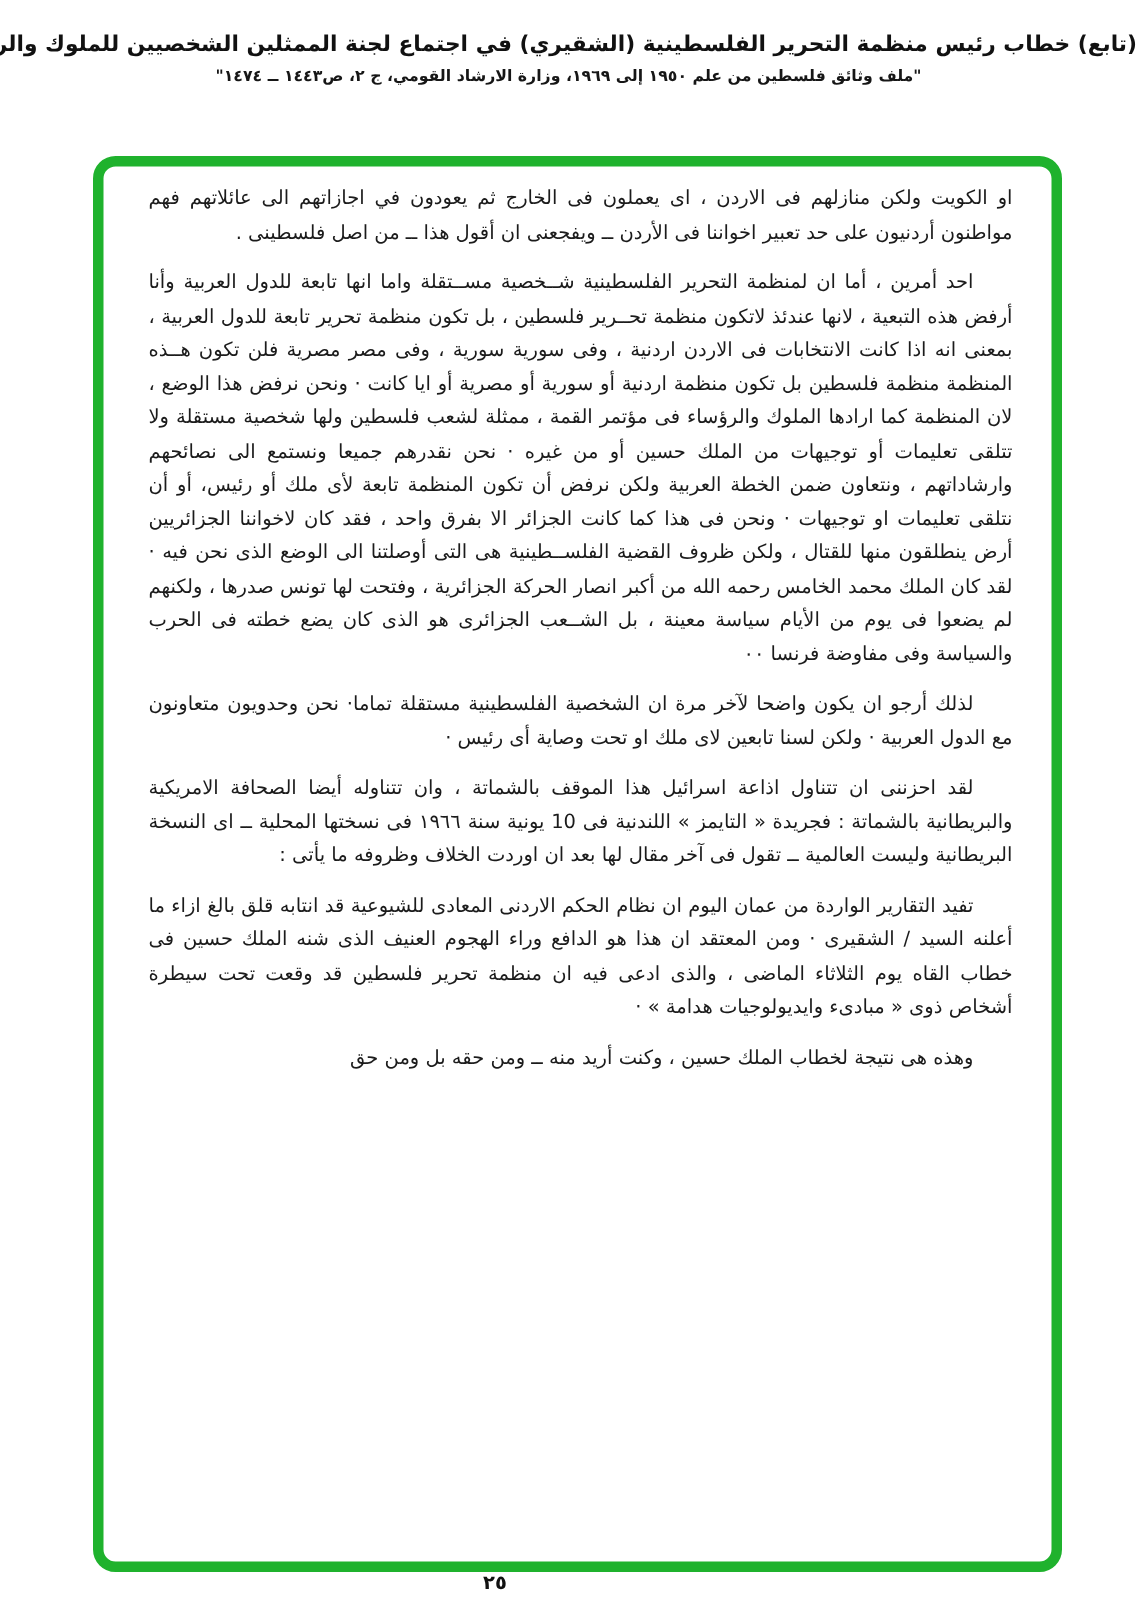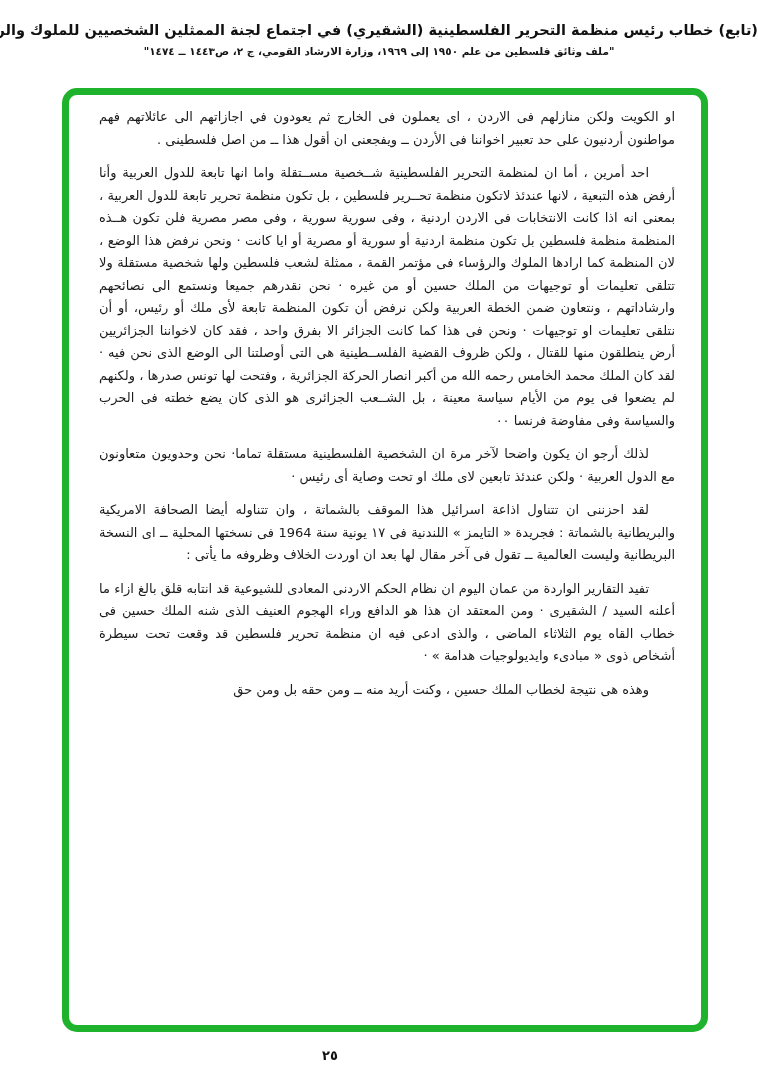--- a/index.html
+++ b/index.html
@@ -36,21 +36,21 @@
   .header .subtitle {
     margin-top: 7px;
     font-size: 10.5px;
     font-weight: bold;
     white-space: nowrap;
     color: #161616;
   }
   .frame {
     position: absolute;
     left: 62px;
-    top: 88px;
+    top: 104px;
     width: 646px;
     height: 944px;
     box-sizing: border-box;
     border: 7px solid #1fb22d;
     border-radius: 15px;
     background: #ffffff;
   }
   .doc-text {
     direction: rtl;
     text-align: justify;
@@ -87,22 +87,22 @@
 
   <div class="header">
     <div class="title">(تابع) خطاب رئيس منظمة التحرير الفلسطينية (الشقيري) في اجتماع لجنة الممثلين الشخصيين للملوك والرؤساء العرب</div>
     <div class="subtitle">"ملف وثائق فلسطين من علم ١٩٥٠ إلى ١٩٦٩، وزارة الارشاد القومي، ج ٢، ص١٤٤٣ ــ ١٤٧٤"</div>
   </div>
 
   <div class="frame" style="border-color: rgb(31, 178, 45);">
     <div class="doc-text">
         <p>او الكويت ولكن منازلهم فى الاردن ، اى يعملون فى الخارج ثم يعودون في اجازاتهم الى عائلاتهم فهم مواطنون أردنيون على حد تعبير اخواننا فى الأردن ــ ويفجعنى ان أقول هذا ــ من اصل فلسطينى .</p>
         <p>احد أمرين ، أما ان لمنظمة التحرير الفلسطينية شــخصية مســتقلة واما انها تابعة للدول العربية وأنا أرفض هذه التبعية ، لانها عندئذ لاتكون منظمة تحــرير فلسطين ، بل تكون منظمة تحرير تابعة للدول العربية ، بمعنى انه اذا كانت الانتخابات فى الاردن اردنية ، وفى سورية سورية ، وفى مصر مصرية فلن تكون هــذه المنظمة منظمة فلسطين بل تكون منظمة اردنية أو سورية أو مصرية أو ايا كانت · ونحن نرفض هذا الوضع ، لان المنظمة كما ارادها الملوك والرؤساء فى مؤتمر القمة ، ممثلة لشعب فلسطين ولها شخصية مستقلة ولا تتلقى تعليمات أو توجيهات من الملك حسين أو من غيره · نحن نقدرهم جميعا ونستمع الى نصائحهم وارشاداتهم ، ونتعاون ضمن الخطة العربية ولكن نرفض أن تكون المنظمة تابعة لأى ملك أو رئيس، أو أن نتلقى تعليمات او توجيهات · ونحن فى هذا كما كانت الجزائر الا بفرق واحد ، فقد كان لاخواننا الجزائريين أرض ينطلقون منها للقتال ، ولكن ظروف القضية الفلســطينية هى التى أوصلتنا الى الوضع الذى نحن فيه · لقد كان الملك محمد الخامس رحمه الله من أكبر انصار الحركة الجزائرية ، وفتحت لها تونس صدرها ، ولكنهم لم يضعوا فى يوم من الأيام سياسة معينة ، بل الشــعب الجزائرى هو الذى كان يضع خطته فى الحرب والسياسة وفى مفاوضة فرنسا ٠٠</p>
-        <p>لذلك أرجو ان يكون واضحا لآخر مرة ان الشخصية الفلسطينية مستقلة تماما· نحن وحدويون متعاونون مع الدول العربية · ولكن عندئذ تابعين لاى ملك او تحت وصاية أى رئيس ·</p>
-        <p>لقد احزننى ان تتناول اذاعة اسرائيل هذا الموقف بالشماتة ، وان تتناوله أيضا الصحافة الامريكية والبريطانية بالشماتة : فجريدة « التايمز » اللندنية فى ١٧ يونية سنة 1964 فى نسختها المحلية ــ اى النسخة البريطانية وليست العالمية ــ تقول فى آخر مقال لها بعد ان اوردت الخلاف وظروفه ما يأتى :</p>
+        <p>لذلك أرجو ان يكون واضحا لآخر مرة ان الشخصية الفلسطينية مستقلة تماما· نحن وحدويون متعاونون مع الدول العربية · ولكن لسنا تابعين لاى ملك او تحت وصاية أى رئيس ·</p>
+        <p>لقد احزننى ان تتناول اذاعة اسرائيل هذا الموقف بالشماتة ، وان تتناوله أيضا الصحافة الامريكية والبريطانية بالشماتة : فجريدة « التايمز » اللندنية فى 10 يونية سنة ١٩٦٦ فى نسختها المحلية ــ اى النسخة البريطانية وليست العالمية ــ تقول فى آخر مقال لها بعد ان اوردت الخلاف وظروفه ما يأتى :</p>
         <p>تفيد التقارير الواردة من عمان اليوم ان نظام الحكم الاردنى المعادى للشيوعية قد انتابه قلق بالغ ازاء ما أعلنه السيد / الشقيرى · ومن المعتقد ان هذا هو الدافع وراء الهجوم العنيف الذى شنه الملك حسين فى خطاب القاه يوم الثلاثاء الماضى ، والذى ادعى فيه ان منظمة تحرير فلسطين قد وقعت تحت سيطرة أشخاص ذوى « مبادىء وايديولوجيات هدامة » ·</p>
         <p>وهذه هى نتيجة لخطاب الملك حسين ، وكنت أريد منه ــ ومن حقه بل ومن حق</p>
       </div>
   </div>
 
   <div class="page-number">٢٥</div>
 
 </div>
 
 </body></html>

